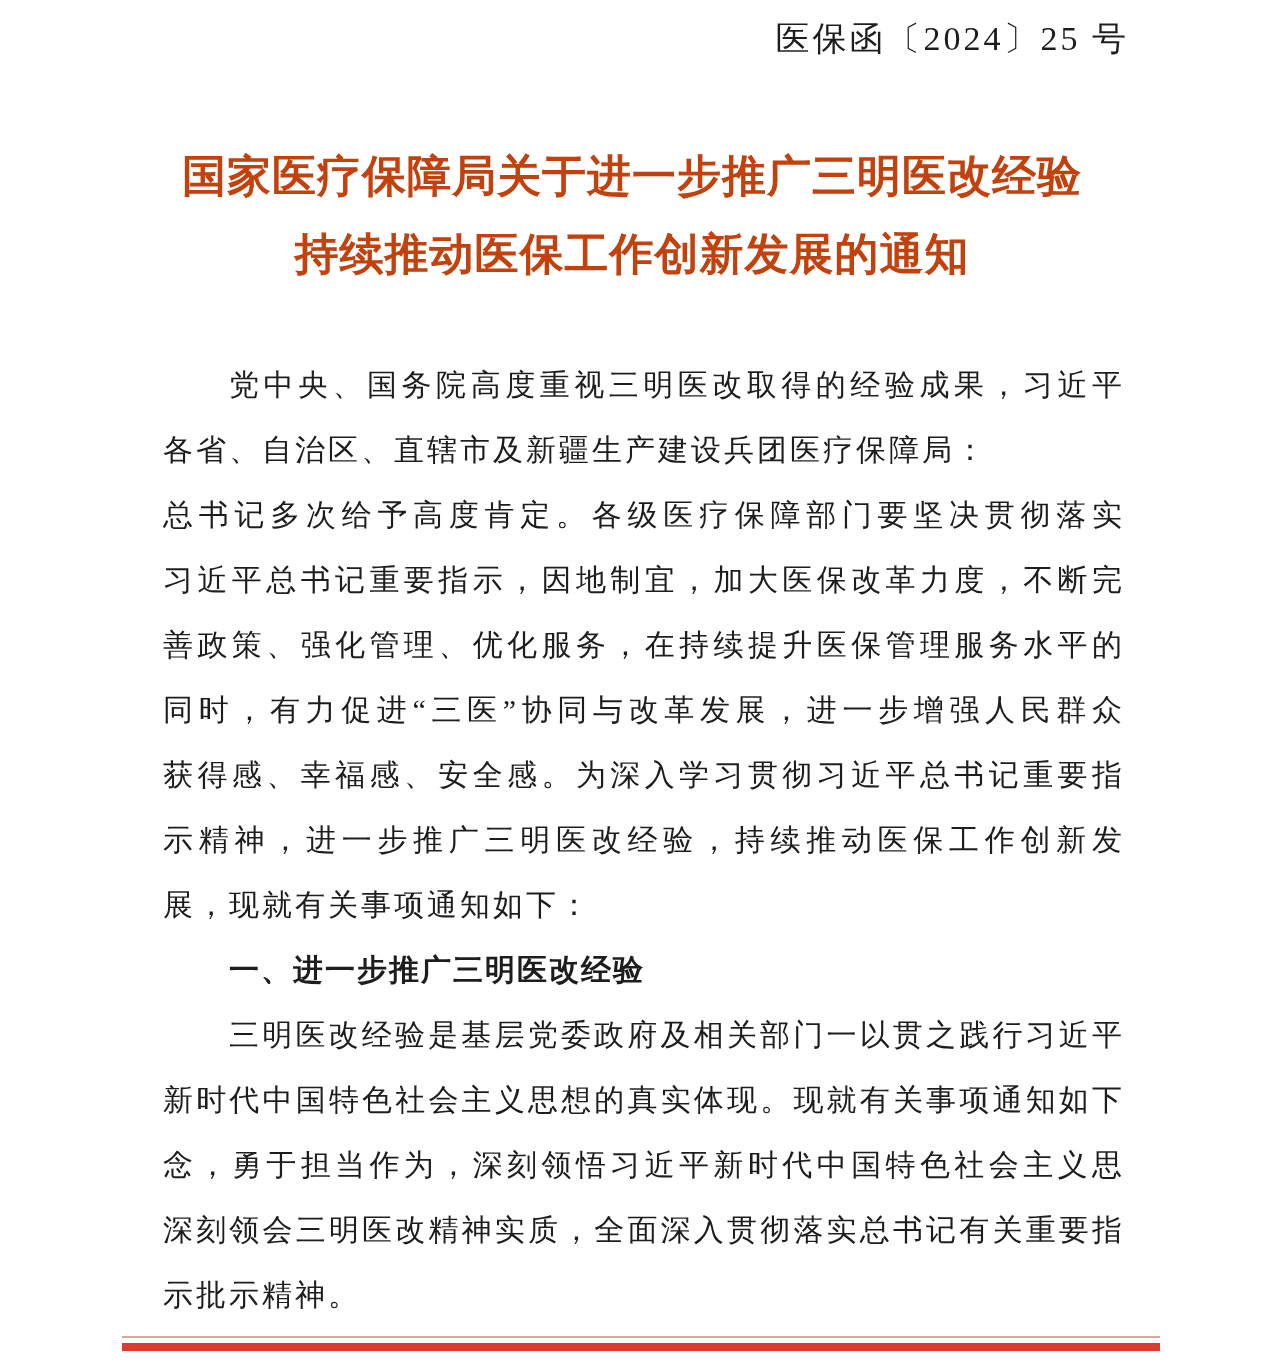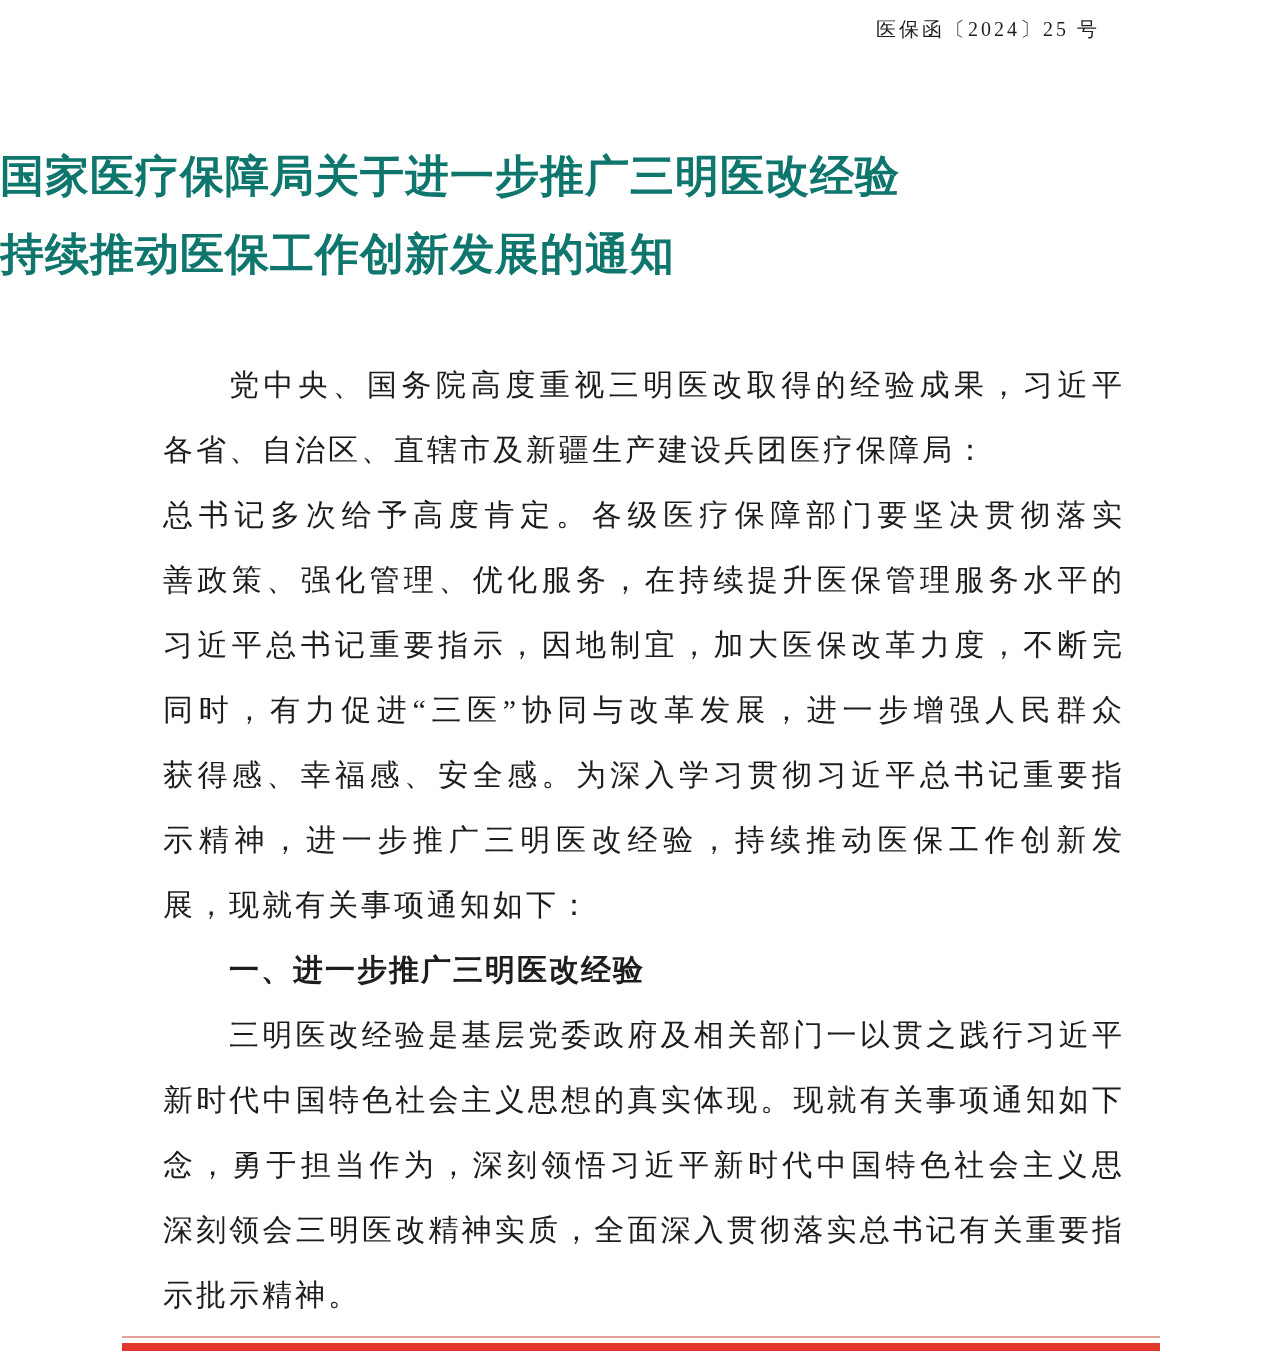--- a/index.html
+++ b/index.html
@@ -11,32 +11,33 @@
     position: relative;
     width: 1280px;
     height: 1369px;
     background: #ffffff;
     overflow: hidden;
     font-family: "Liberation Serif", "DejaVu Serif", serif;
   }
   .doc-number {
     position: absolute;
     top: 16px;
-    right: 180px;
-    font-size: 20px;
+    right: 151px;
+    font-size: 34px;
     letter-spacing: 3px;
     color: #1d1d1d;
     white-space: nowrap;
   }
   .title-block {
     position: absolute;
     top: 138px;
     left: 0;
     right: 16px;
-    color: #0f766e;
+    text-align: center;
+    color: #c2410c;
   }
   .title-line {
     font-size: 44px;
     font-weight: 700;
     line-height: 78px;
     letter-spacing: 1px;
     white-space: nowrap;
   }
   .body-block {
     position: absolute;
@@ -90,22 +91,22 @@
 
   <div class="title-block">
     <div class="title-line">国家医疗保障局关于进一步推广三明医改经验</div>
     <div class="title-line">持续推动医保工作创新发展的通知</div>
   </div>
 
   <div class="body-block" style="color: rgb(29, 29, 29);">
       <div class="line indent stretch">党中央、国务院高度重视三明医改取得的经验成果，习近平</div>
       <div class="line">各省、自治区、直辖市及新疆生产建设兵团医疗保障局：</div>
       <div class="line stretch">总书记多次给予高度肯定。各级医疗保障部门要坚决贯彻落实</div>
+      <div class="line stretch">习近平总书记重要指示，因地制宜，加大医保改革力度，不断完</div>
       <div class="line stretch">善政策、强化管理、优化服务，在持续提升医保管理服务水平的</div>
-      <div class="line stretch">习近平总书记重要指示，因地制宜，加大医保改革力度，不断完</div>
       <div class="line stretch">同时，有力促进“三医”协同与改革发展，进一步增强人民群众</div>
       <div class="line stretch">获得感、幸福感、安全感。为深入学习贯彻习近平总书记重要指</div>
       <div class="line stretch">示精神，进一步推广三明医改经验，持续推动医保工作创新发</div>
       <div class="line">展，现就有关事项通知如下：</div>
       <div class="line indent bold">一、进一步推广三明医改经验</div>
       <div class="line indent stretch">三明医改经验是基层党委政府及相关部门一以贯之践行习近平</div>
       <div class="line stretch">新时代中国特色社会主义思想的真实体现。现就有关事项通知如下</div>
       <div class="line stretch">念，勇于担当作为，深刻领悟习近平新时代中国特色社会主义思</div>
       <div class="line stretch">深刻领会三明医改精神实质，全面深入贯彻落实总书记有关重要指</div>
       <div class="line">示批示精神。</div>

